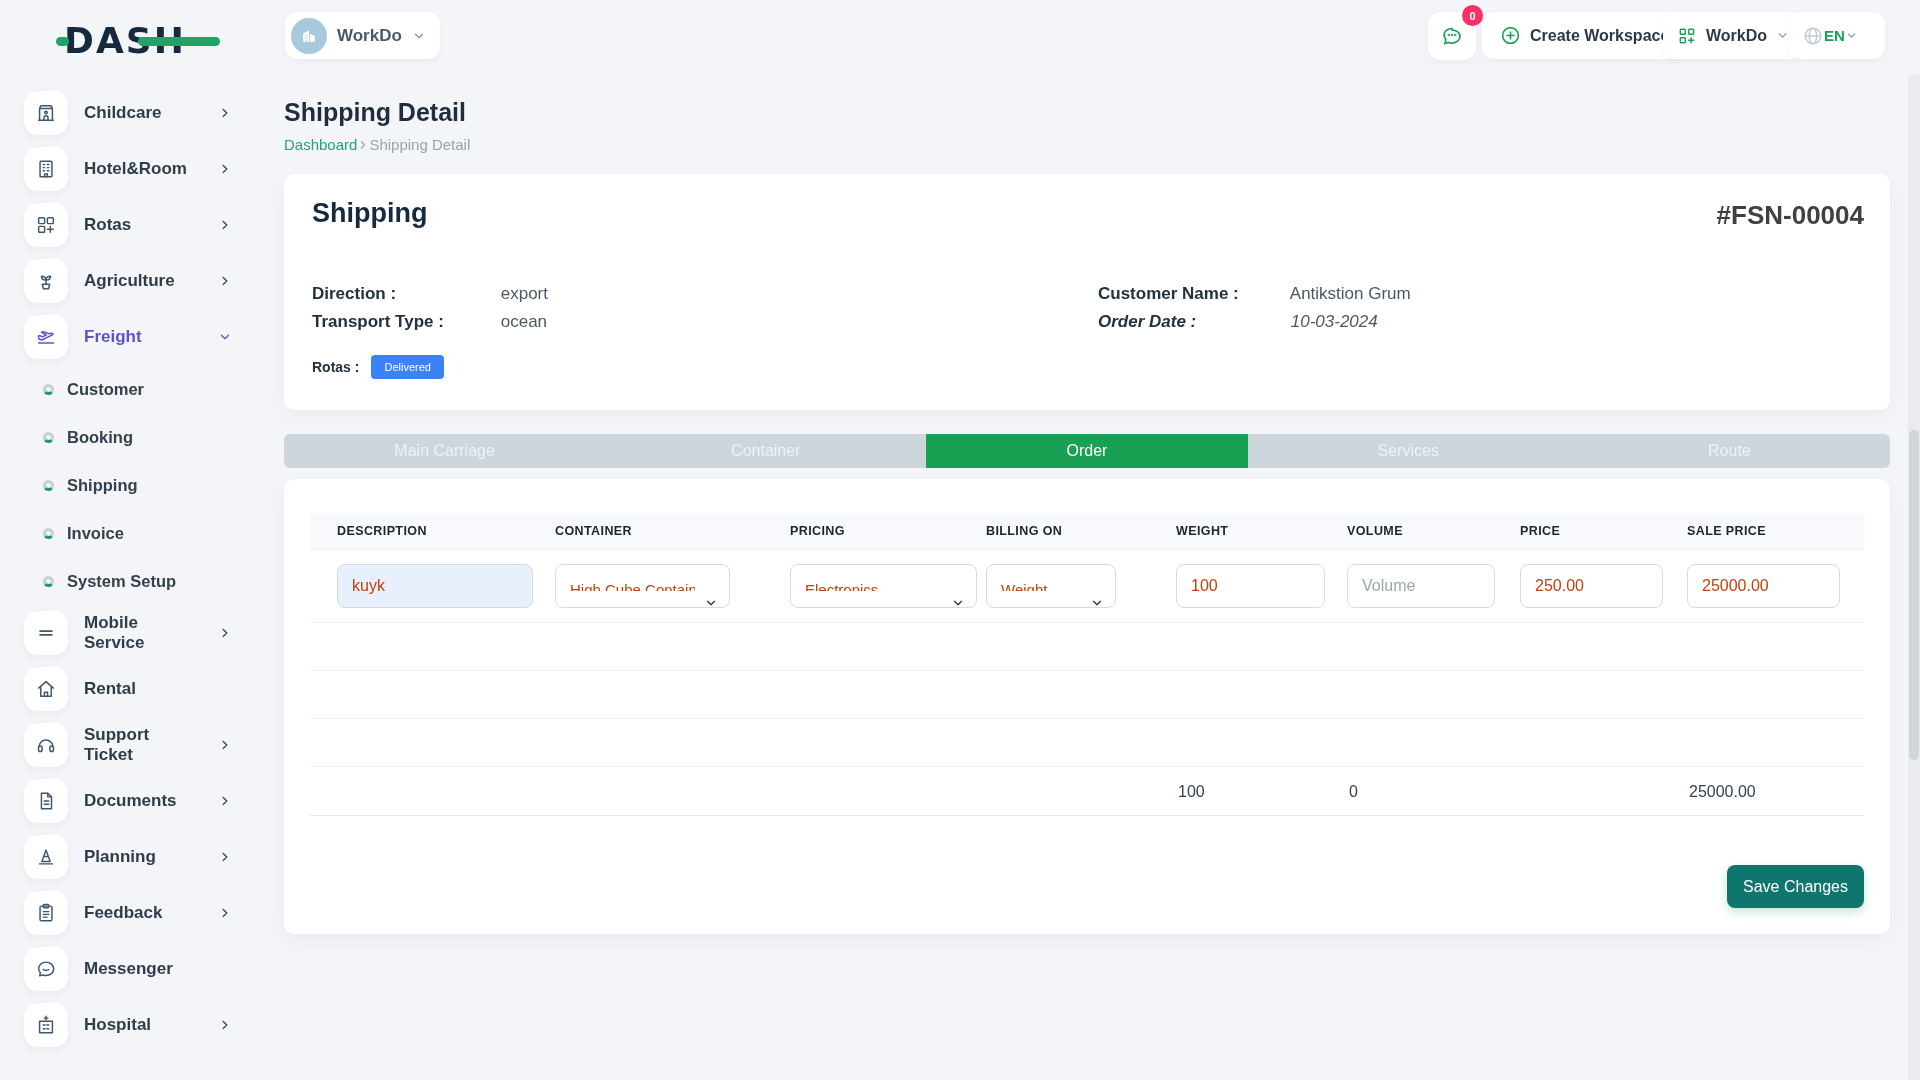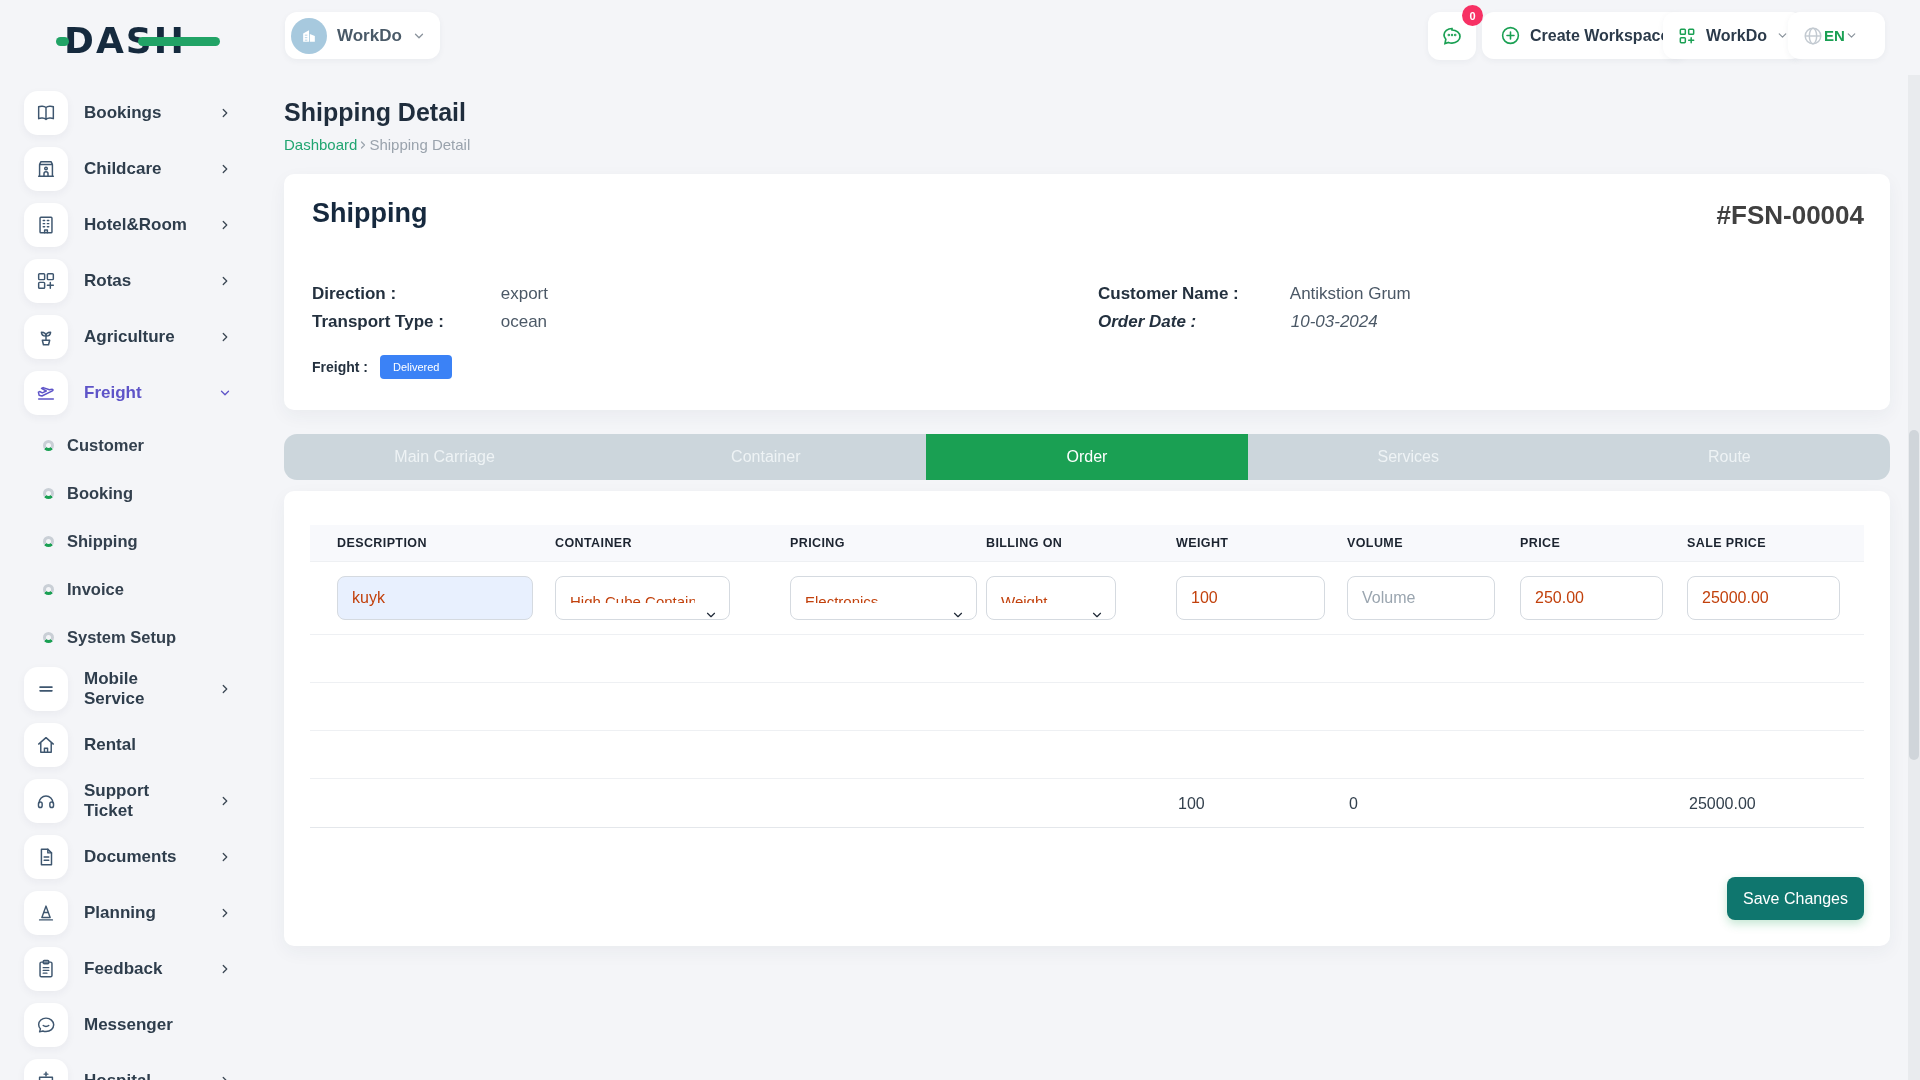--- a/index.html
+++ b/index.html
@@ -56,21 +56,21 @@
   .frow { position:absolute; font-size:17px; }
   .flabel { display:inline-block; font-weight:700; color:#24313f; }
   .flabel.w-left { width:184px; }
   .flabel.w-right { width:188px; }
   .fvalue { color:#4b5866; }
   .status-row { position:absolute; left:28px; top:181px; display:flex; align-items:center; gap:12px; }
   .status-label { font-size:14px; font-weight:700; color:#24313f; }
   .badge { background:#3b82f6; color:#fff; font-size:11px; border-radius:4px; padding:6px 13px; }
 
   
-  .tabs { margin-top:24px; height:46px; display:flex; border-radius:13px; overflow:hidden; }
+  .tabs { margin-top:24px; height:34px; display:flex; border-radius:6px; overflow:hidden; }
   .tab { flex:1; background:#ccd6dc; color:#eef3f5; font-size:16px; display:flex; align-items:center; justify-content:center; cursor:pointer; }
   .tab.active { background:#1aa053; color:#fff; }
 
   
   .card2 { margin-top:11px; height:455px; position:relative; }
   .trow { position:absolute; left:26px; width:1554px; }
   .thead { top:34px; height:37px; background:#f8f9fc; border-bottom:1px solid #eef0f3; }
   .th { position:absolute; top:0; line-height:37px; font-size:12.5px; font-weight:700; color:#1c2430; letter-spacing:.4px; }
   .inputrow { top:71px; height:73px; border-bottom:1px solid #eef0f3; }
   .cell { position:absolute; top:14px; }
@@ -171,33 +171,20 @@
     <span class="chev">
       <svg width="13" height="13" viewBox="0 0 24 24" fill="none" stroke="currentColor" stroke-width="2.2" stroke-linecap="round" stroke-linejoin="round">
           <path d="M6 9l6 6 6-6"></path>
         </svg>
     </span>
   </div>
 </header>
 
 <aside class="sidebar">
 
-  <div class="item">
-    <span class="iconbox">
-        <svg width="22" height="22" viewBox="0 0 24 24" fill="none" stroke="currentColor" stroke-width="1.6" stroke-linecap="round" stroke-linejoin="round">
-          <path d="M12 6c-2-1.8-6-1.8-8-.8v13c2-1 6-1 8 .8 2-1.8 6-1.8 8-.8v-13c-2-1-6-1-8 .8zM12 6v13"></path>
-        </svg>
-      </span>
-    <span class="label">Bookings</span>
-    <span class="chev">
-        <svg width="14" height="14" viewBox="0 0 24 24" fill="none" stroke="currentColor" stroke-width="2.2" stroke-linecap="round" stroke-linejoin="round">
-          <path d="M9 6l6 6-6 6"></path>
-        </svg>
-      </span>
-  </div>
 
   <div class="item">
     <span class="iconbox">
         <svg width="22" height="22" viewBox="0 0 24 24" fill="none" stroke="currentColor" stroke-width="1.6" stroke-linecap="round" stroke-linejoin="round">
           <path d="M5 20V7h14v13M5 7l1.5-3h11L19 7M4 20h16"></path>
           <circle cx="12" cy="11.5" r="1.4"></circle>
           <path d="M9.8 20v-2.7a2.2 2.2 0 014.4 0V20"></path>
         </svg>
       </span>
     <span class="label">Childcare</span>
@@ -432,21 +419,21 @@
     <div class="frow" style="left:814px; top:110px;">
       <span class="flabel w-right">Customer Name :</span>
       <span class="fvalue">Antikstion Grum</span>
     </div>
     <div class="frow" style="left:814px; top:138px;font-style:italic;">
       <span class="flabel w-right">Order Date :</span>
       <span class="fvalue">10-03-2024</span>
     </div>
 
     <div class="status-row">
-      <span class="status-label">Freight :</span>
+      <span class="status-label">Rotas :</span>
       <span class="badge">Delivered</span>
     </div>
   </section>
 
   <div class="tabs">
     <div class="tab">Main Carriage</div>
     <div class="tab">Container</div>
     <div class="tab active">Order</div>
     <div class="tab">Services</div>
     <div class="tab">Route</div>

